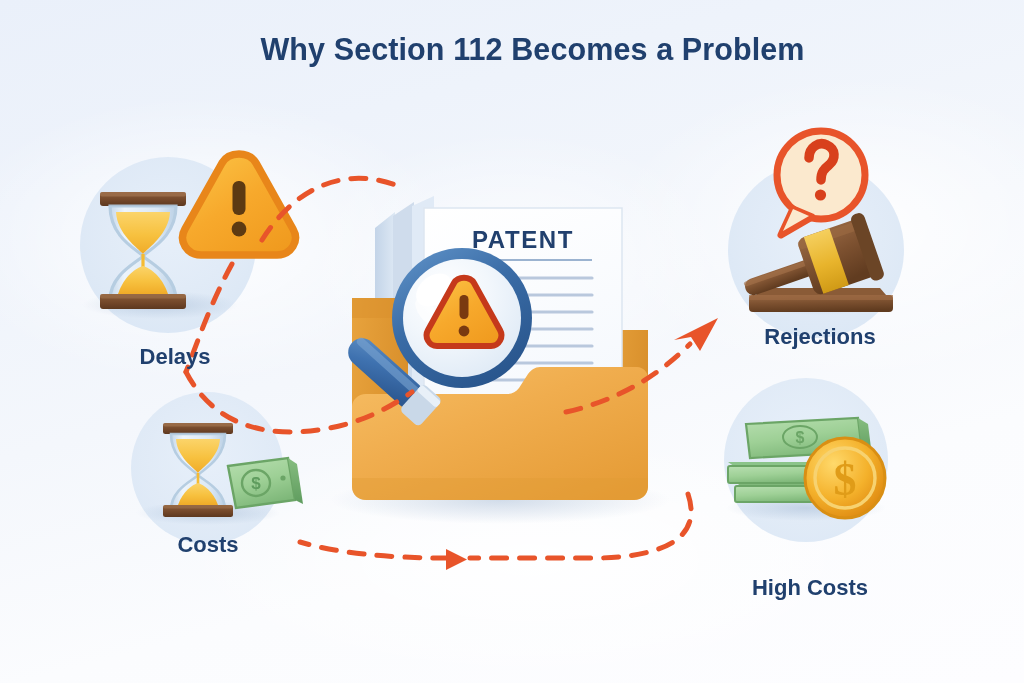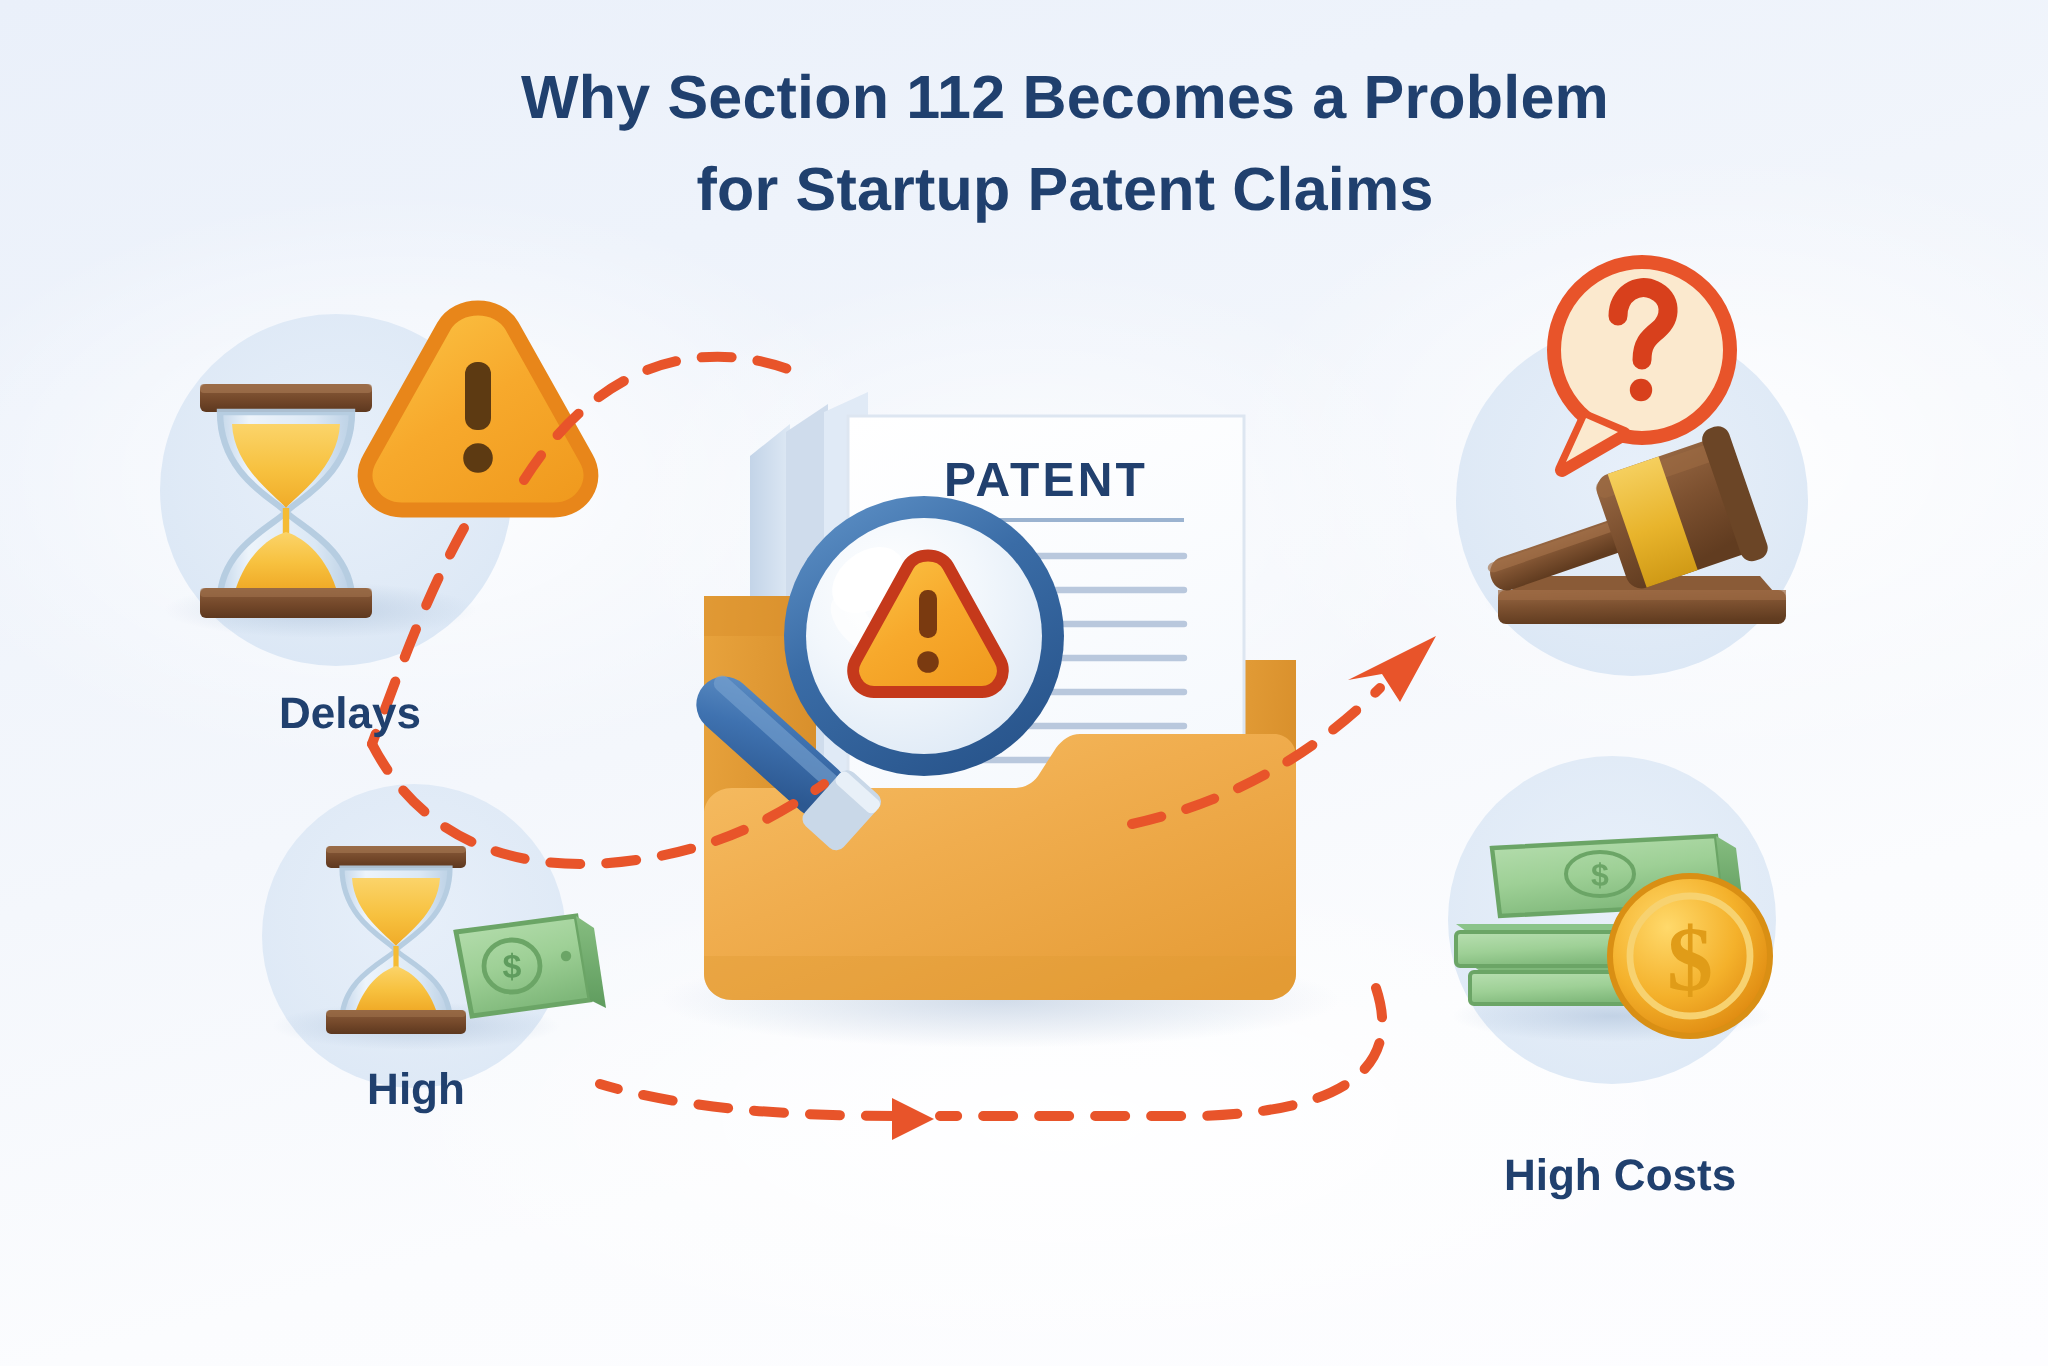--- a/index.html
+++ b/index.html
@@ -84,21 +84,20 @@
 
 <div id="infographic">
 
   <div class="cloud-wash cw1"></div>
   <div class="cloud-wash cw2"></div>
   <div class="cloud-wash cw3"></div>
   <div class="cloud-wash cw4"></div>
 
   <div class="title-block">
     <div class="title-line">Why Section 112 Becomes a Problem</div>
-    <div class="title-line">for Startup Patent Claims</div>
   </div>
 
   <svg class="layer art" viewBox="0 0 1024 683">
     <defs>
 
       <radialGradient id="gCircle" cx="50%" cy="42%" r="62%">
         <stop offset="0%" stop-color="#e3edf9"></stop>
         <stop offset="70%" stop-color="#dbe7f5"></stop>
         <stop offset="100%" stop-color="#d6e4f4"></stop>
       </radialGradient>
@@ -399,16 +398,17 @@
       <path d="M688 494 C702 536 668 556 600 558 L470 558"></path>
       <path d="M448 558 C392 558 340 554 300 542"></path>
     </g>
 
     <path d="M718 318 L700 351 L691 337 L674 340 Z" fill="#e8542a"></path>
 
     <path d="M446 549 L446 570 L467 559.5 Z" fill="#e8542a"></path>
   </svg>
 
   <div class="node-label lbl-delays">Delays</div>
-  <div class="node-label lbl-costs">High</div>
+  <div class="node-label lbl-rejections">Rejections</div>
+  <div class="node-label lbl-costs">Costs</div>
   <div class="node-label lbl-highcosts">High Costs</div>
 
 </div>
 
 </body></html>

